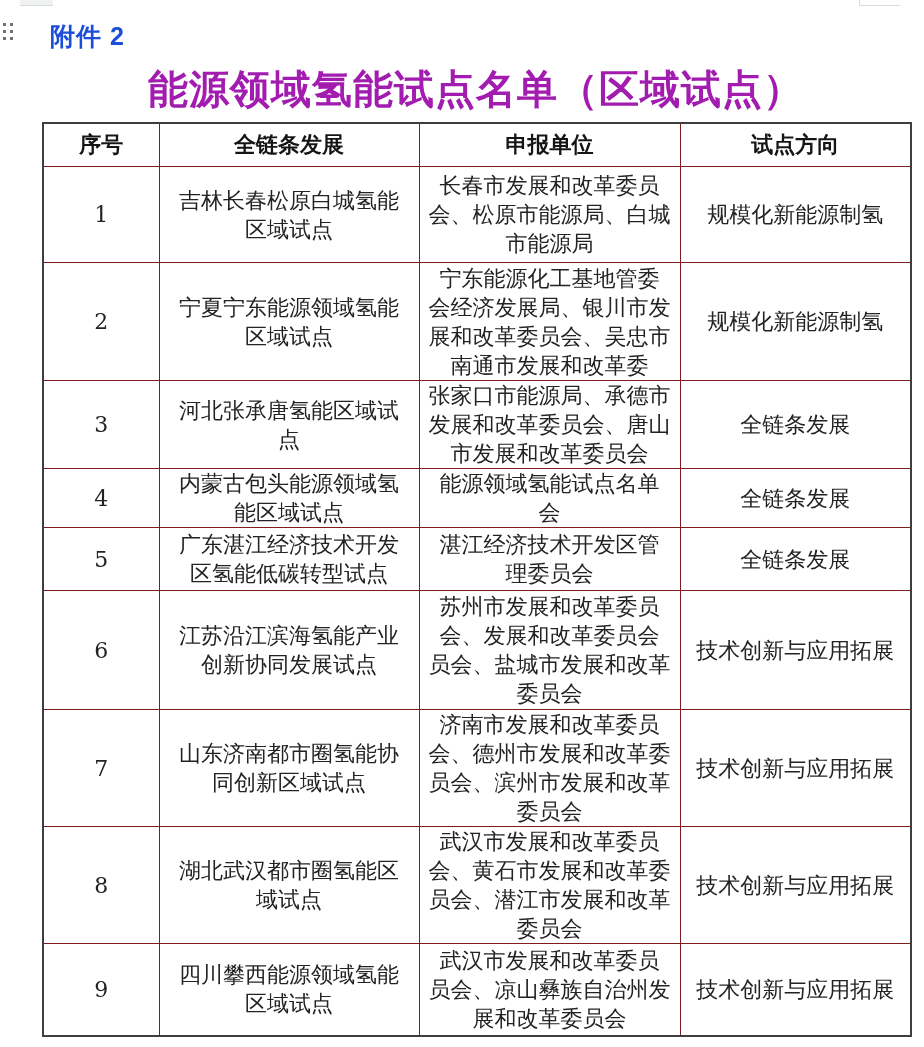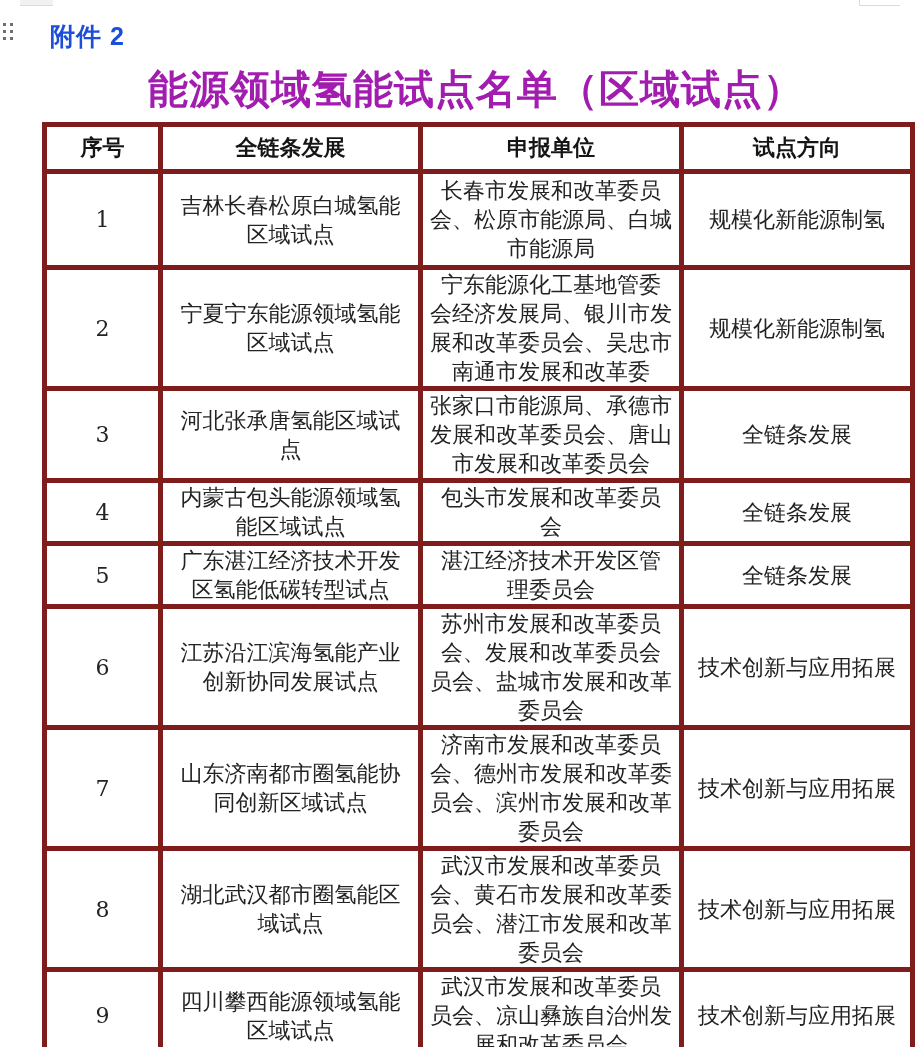--- a/index.html
+++ b/index.html
@@ -74,21 +74,21 @@
 
   table.pilot-table {
     position: absolute;
     left: 42px; top: 122px;
     width: 868px;
     border-collapse: collapse;
     table-layout: fixed;
     border: 2px solid #3f3f3f;
   }
   .pilot-table th, .pilot-table td {
-    border: 5px solid #7f1d1d;
+    border: 1px solid #7f1d1d;
     text-align: center;
     vertical-align: middle;
     white-space: pre-line;
     overflow: hidden;
     padding: 0 4px;
   }
   .pilot-table th {
     font-family: "Liberation Sans", "DejaVu Sans", sans-serif;
     font-weight: 700;
     font-size: 22px;
@@ -161,21 +161,21 @@
 点</td>
         <td>张家口市能源局、承德市
 发展和改革委员会、唐山
 市发展和改革委员会</td>
         <td>全链条发展</td>
       </tr>
       <tr style="height: 56px;">
         <td>4</td>
         <td>内蒙古包头能源领域氢
 能区域试点</td>
-        <td>包头市发展和改革委员
+        <td>能源领域氢能试点名单
 会</td>
         <td>全链条发展</td>
       </tr>
       <tr style="height: 63px;">
         <td>5</td>
         <td>广东湛江经济技术开发
 区氢能低碳转型试点</td>
         <td>湛江经济技术开发区管
 理委员会</td>
         <td>全链条发展</td>

